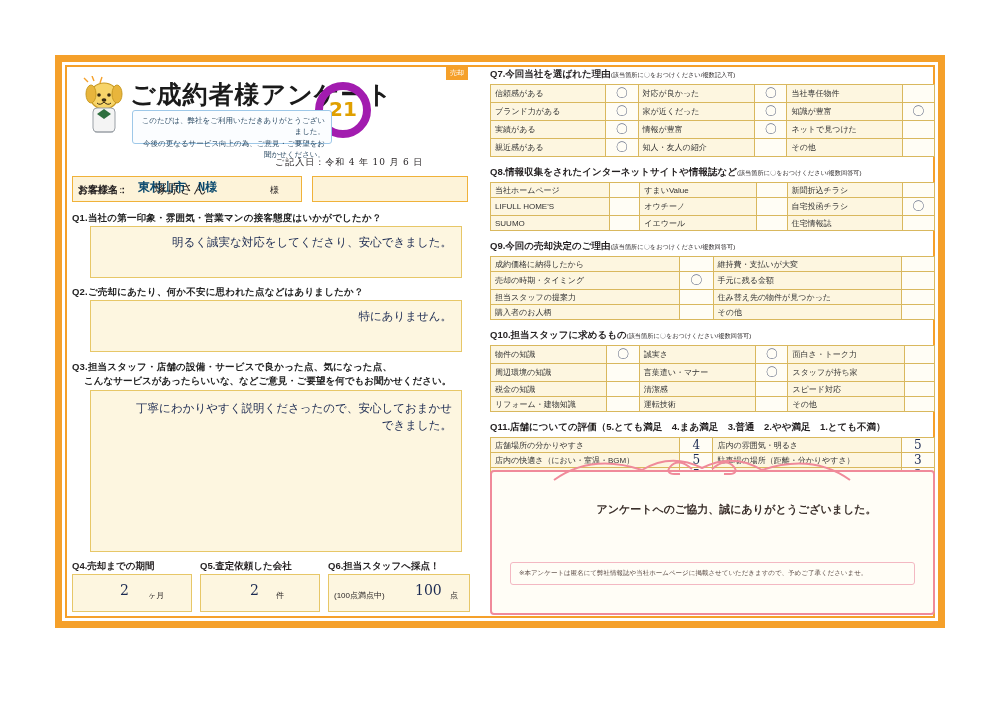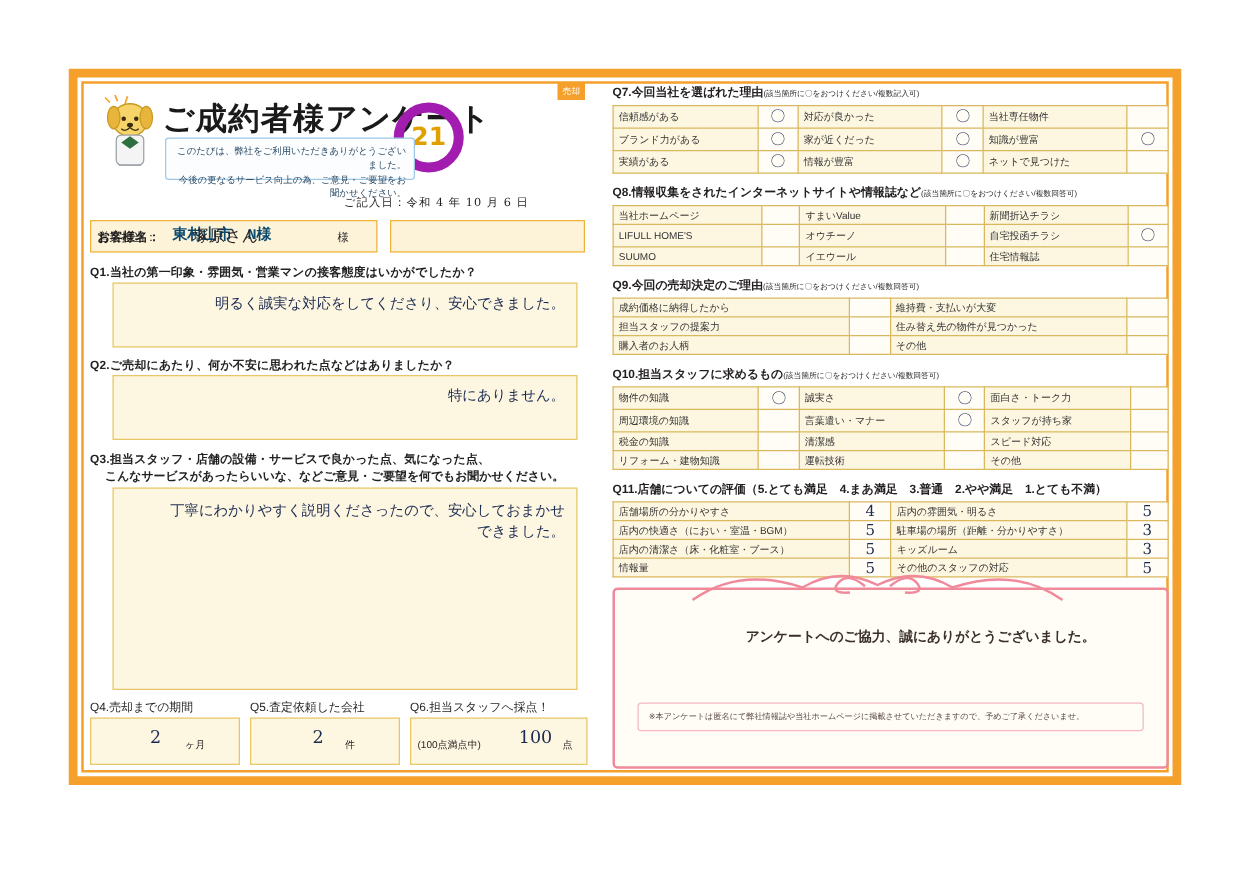--- a/index.html
+++ b/index.html
@@ -36,21 +36,21 @@
   .staff-label{position:absolute;left:6px;top:8px;font-size:9.5px;}
   .staff-value{position:absolute;left:82px;top:4px;font-size:13px;font-family:"DejaVu Serif",serif;}
 
   .q{position:absolute;font-size:9.5px;font-weight:bold;color:#222;letter-spacing:0.2px;}
   .qsub{position:absolute;font-size:9.5px;font-weight:bold;color:#222;}
   .ansbox{position:absolute;border:1px solid #e7c768;background:#fdf6e0;}
   .hand{position:absolute;font-family:"DejaVu Serif",serif;color:#1b2a52;font-size:11.5px;line-height:1.5;}
 
   
   .bbox{position:absolute;border:1px solid #e7c768;background:#fdf6e0;}
-  .blabel{position:absolute;font-size:9.5px;font-weight:normal;}
+  .blabel{position:absolute;font-size:9.5px;font-weight:bold;}
   .bsmall{position:absolute;font-size:8px;}
   .bhand{position:absolute;font-family:"DejaVu Serif",serif;font-size:14px;color:#1b2a52;}
 
   
   .rq{font-size:9.5px;font-weight:bold;margin:0 0 3px 0;}
   .rq small{font-size:6.2px;font-weight:normal;}
   table.t{border-collapse:collapse;width:445px;margin-bottom:9px;font-size:8px;}
   table.t td{border:1px solid #d9b85e;height:14px;padding:0 4px;color:#333;}
   table.t td.lbl{background:#fdf6e0;}
   table.t td.mark{width:26px;text-align:center;font-family:"DejaVu Serif",serif;font-size:12px;color:#1b2a52;background:#fffdf5;}
@@ -173,20 +173,28 @@
             <td class="mark">〇</td>
           </tr>
           <tr>
             <td class="lbl" style="width: 128px;">実績がある</td>
             <td class="mark">〇</td>
             <td class="lbl" style="width: 128px;">情報が豊富</td>
             <td class="mark">〇</td>
             <td class="lbl" style="width: 128px;">ネットで見つけた</td>
             <td class="mark"></td>
           </tr>
+          <tr>
+            <td class="lbl" style="width: 128px;">親近感がある</td>
+            <td class="mark">〇</td>
+            <td class="lbl" style="width: 128px;">知人・友人の紹介</td>
+            <td class="mark"></td>
+            <td class="lbl" style="width: 128px;">その他</td>
+            <td class="mark"></td>
+          </tr>
         </tbody>
       </table>
 
     <div class="rq">
       <span>Q8.情報収集をされたインターネットサイトや情報誌など</span><small>(該当箇所に〇をおつけください/複数回答可)</small>
     </div>
     <table class="t" id="t-q8">
         <tbody>
           <tr>
             <td class="lbl" style="width: 128px;">当社ホームページ</td>
@@ -217,20 +225,26 @@
 
     <div class="rq">
       <span>Q9.今回の売却決定のご理由</span><small>(該当箇所に〇をおつけください/複数回答可)</small>
     </div>
     <table class="t" id="t-q9">
         <tbody>
           <tr>
             <td class="lbl" style="width: 196px;">成約価格に納得したから</td>
             <td class="mark"></td>
             <td class="lbl" style="width: 196px;">維持費・支払いが大変</td>
+            <td class="mark"></td>
+          </tr>
+          <tr>
+            <td class="lbl" style="width: 196px;">売却の時期・タイミング</td>
+            <td class="mark">〇</td>
+            <td class="lbl" style="width: 196px;">手元に残る金額</td>
             <td class="mark"></td>
           </tr>
           <tr>
             <td class="lbl" style="width: 196px;">担当スタッフの提案力</td>
             <td class="mark"></td>
             <td class="lbl" style="width: 196px;">住み替え先の物件が見つかった</td>
             <td class="mark"></td>
           </tr>
           <tr>
             <td class="lbl" style="width: 196px;">購入者のお人柄</td>

